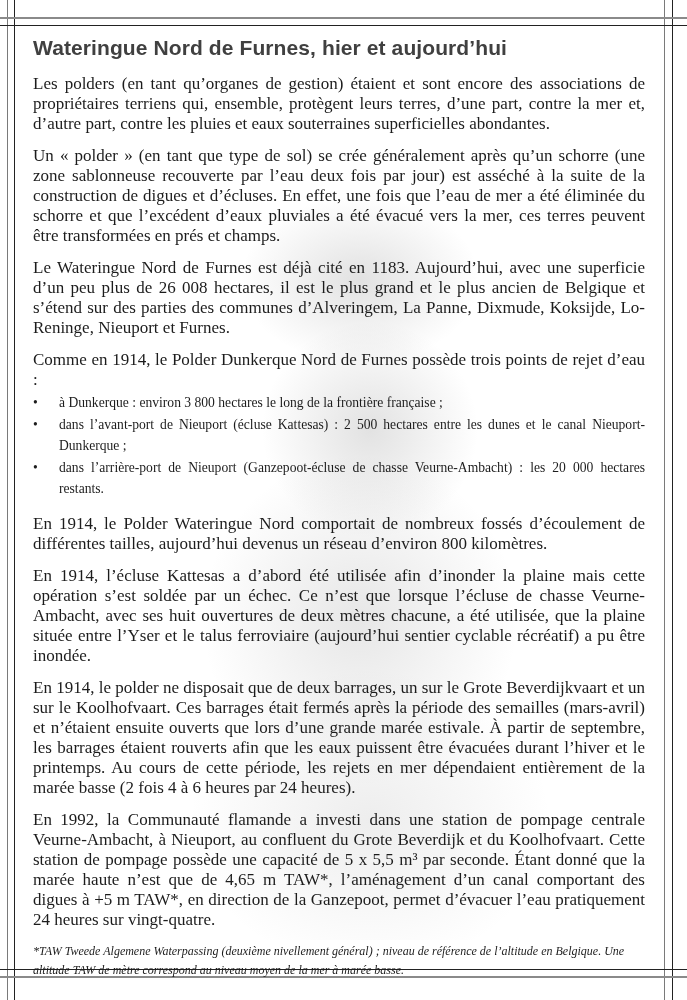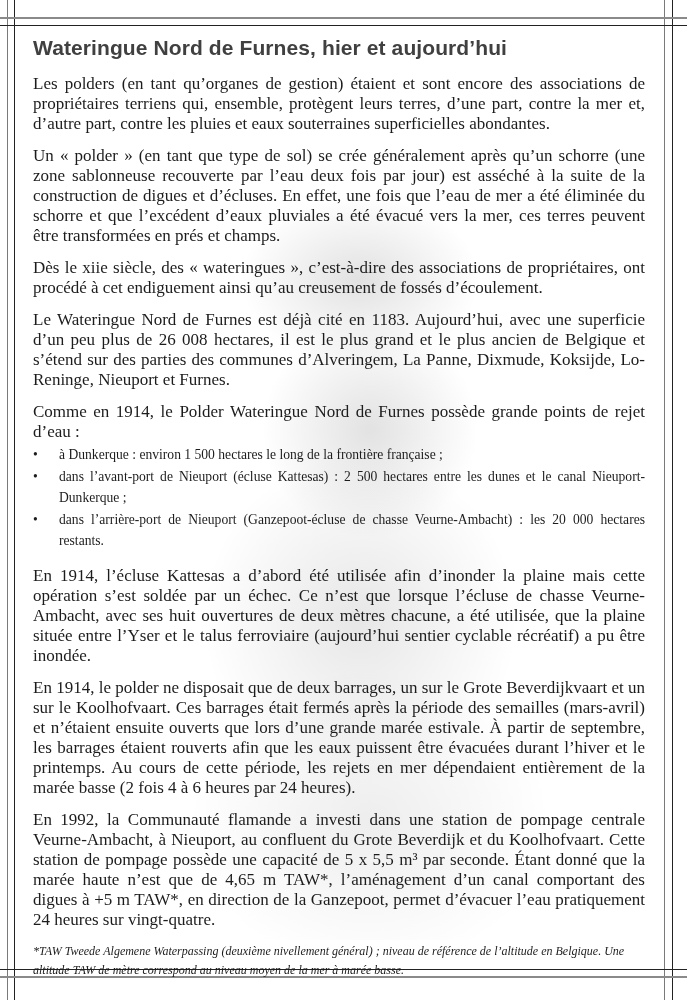--- a/index.html
+++ b/index.html
@@ -35,37 +35,37 @@
 <div class="hline gray" style="top:17px;"></div>
 <div class="hline" style="top:25px;"></div>
 <div class="hline" style="top:969px;"></div>
 <div class="hline gray" style="top:976px;"></div>
 
 <div class="content">
   <h1>Wateringue Nord de Furnes, hier et aujourd’hui</h1>
 
   <p>Les polders (en tant qu’organes de gestion) étaient et sont encore des associations de propriétaires terriens qui, ensemble, protègent leurs terres, d’une part, contre la mer et, d’autre part, contre les pluies et eaux souterraines superficielles abondantes.</p>
   <p>Un « polder » (en tant que type de sol) se crée généralement après qu’un schorre (une zone sablonneuse recouverte par l’eau deux fois par jour) est asséché à la suite de la construction de digues et d’écluses. En effet, une fois que l’eau de mer a été éliminée du schorre et que l’excédent d’eaux pluviales a été évacué vers la mer, ces terres peuvent être transformées en prés et champs.</p>
-  <p>Dès le xiie siècle, des « wateringues », c’est-à-dire des associations de propriétaires, ont procédé à cet endiguement ainsi qu’au creusement de fossés d’écoulement.</p>
   <p>Le Wateringue Nord de Furnes est déjà cité en 1183. Aujourd’hui, avec une superficie d’un peu plus de 26 008 hectares, il est le plus grand et le plus ancien de Belgique et s’étend sur des parties des communes d’Alveringem, La Panne, Dixmude, Koksijde, Lo-Reninge, Nieuport et Furnes.</p>
-  <p>Comme en 1914, le Polder Wateringue Nord de Furnes possède grande points de rejet d’eau :</p>
+  <p>Comme en 1914, le Polder Dunkerque Nord de Furnes possède trois points de rejet d’eau :</p>
 
   <ul>
     <li>
       <span class="bullet">•</span>
-      <span>à Dunkerque : environ 1 500 hectares le long de la frontière française ;</span>
+      <span>à Dunkerque : environ 3 800 hectares le long de la frontière française ;</span>
     </li>
     <li>
       <span class="bullet">•</span>
       <span>dans l’avant-port de Nieuport (écluse Kattesas) : 2 500 hectares entre les dunes et le canal Nieuport-Dunkerque ;</span>
     </li>
     <li>
       <span class="bullet">•</span>
       <span>dans l’arrière-port de Nieuport (Ganzepoot-écluse de chasse Veurne-Ambacht) : les 20 000 hectares restants.</span>
     </li>
   </ul>
 
+  <p>En 1914, le Polder Wateringue Nord comportait de nombreux fossés d’écoulement de différentes tailles, aujourd’hui devenus un réseau d’environ 800 kilomètres.</p>
   <p>En 1914, l’écluse Kattesas a d’abord été utilisée afin d’inonder la plaine mais cette opération s’est soldée par un échec. Ce n’est que lorsque l’écluse de chasse Veurne-Ambacht, avec ses huit ouvertures de deux mètres chacune, a été utilisée, que la plaine située entre l’Yser et le talus ferroviaire (aujourd’hui sentier cyclable récréatif) a pu être inondée.</p>
   <p>En 1914, le polder ne disposait que de deux barrages, un sur le Grote Beverdijkvaart et un sur le Koolhofvaart. Ces barrages était fermés après la période des semailles (mars-avril) et n’étaient ensuite ouverts que lors d’une grande marée estivale. À partir de septembre, les barrages étaient rouverts afin que les eaux puissent être évacuées durant l’hiver et le printemps. Au cours de cette période, les rejets en mer dépendaient entièrement de la marée basse (2 fois 4 à 6 heures par 24 heures).</p>
   <p>En 1992, la Communauté flamande a investi dans une station de pompage centrale Veurne-Ambacht, à Nieuport, au confluent du Grote Beverdijk et du Koolhofvaart. Cette station de pompage possède une capacité de 5 x 5,5 m³ par seconde. Étant donné que la marée haute n’est que de 4,65 m TAW*, l’aménagement d’un canal comportant des digues à +5 m TAW*, en direction de la Ganzepoot, permet d’évacuer l’eau pratiquement 24 heures sur vingt-quatre.</p>
 
   <p class="footnote">*TAW    Tweede Algemene Waterpassing (deuxième nivellement général) ; niveau de référence de l’altitude en Belgique. Une altitude TAW de    mètre correspond au niveau moyen de la mer à marée basse.</p>
 </div>
 
 </body></html>

